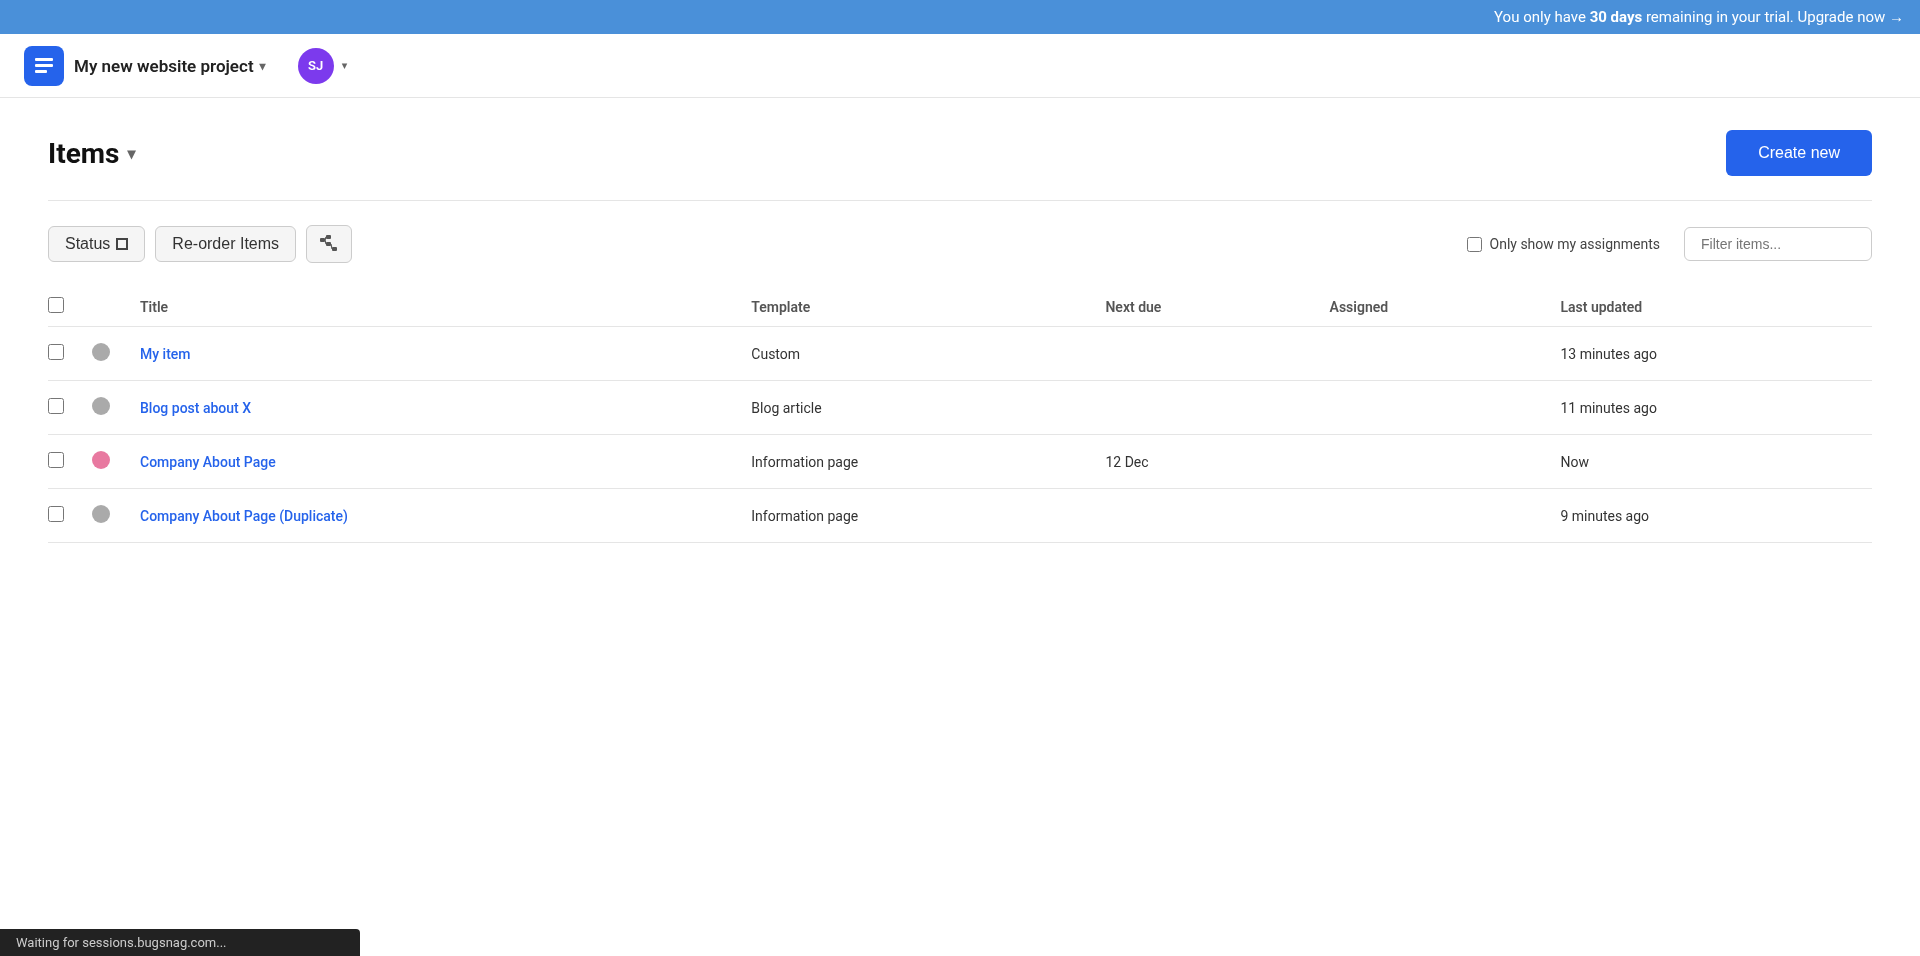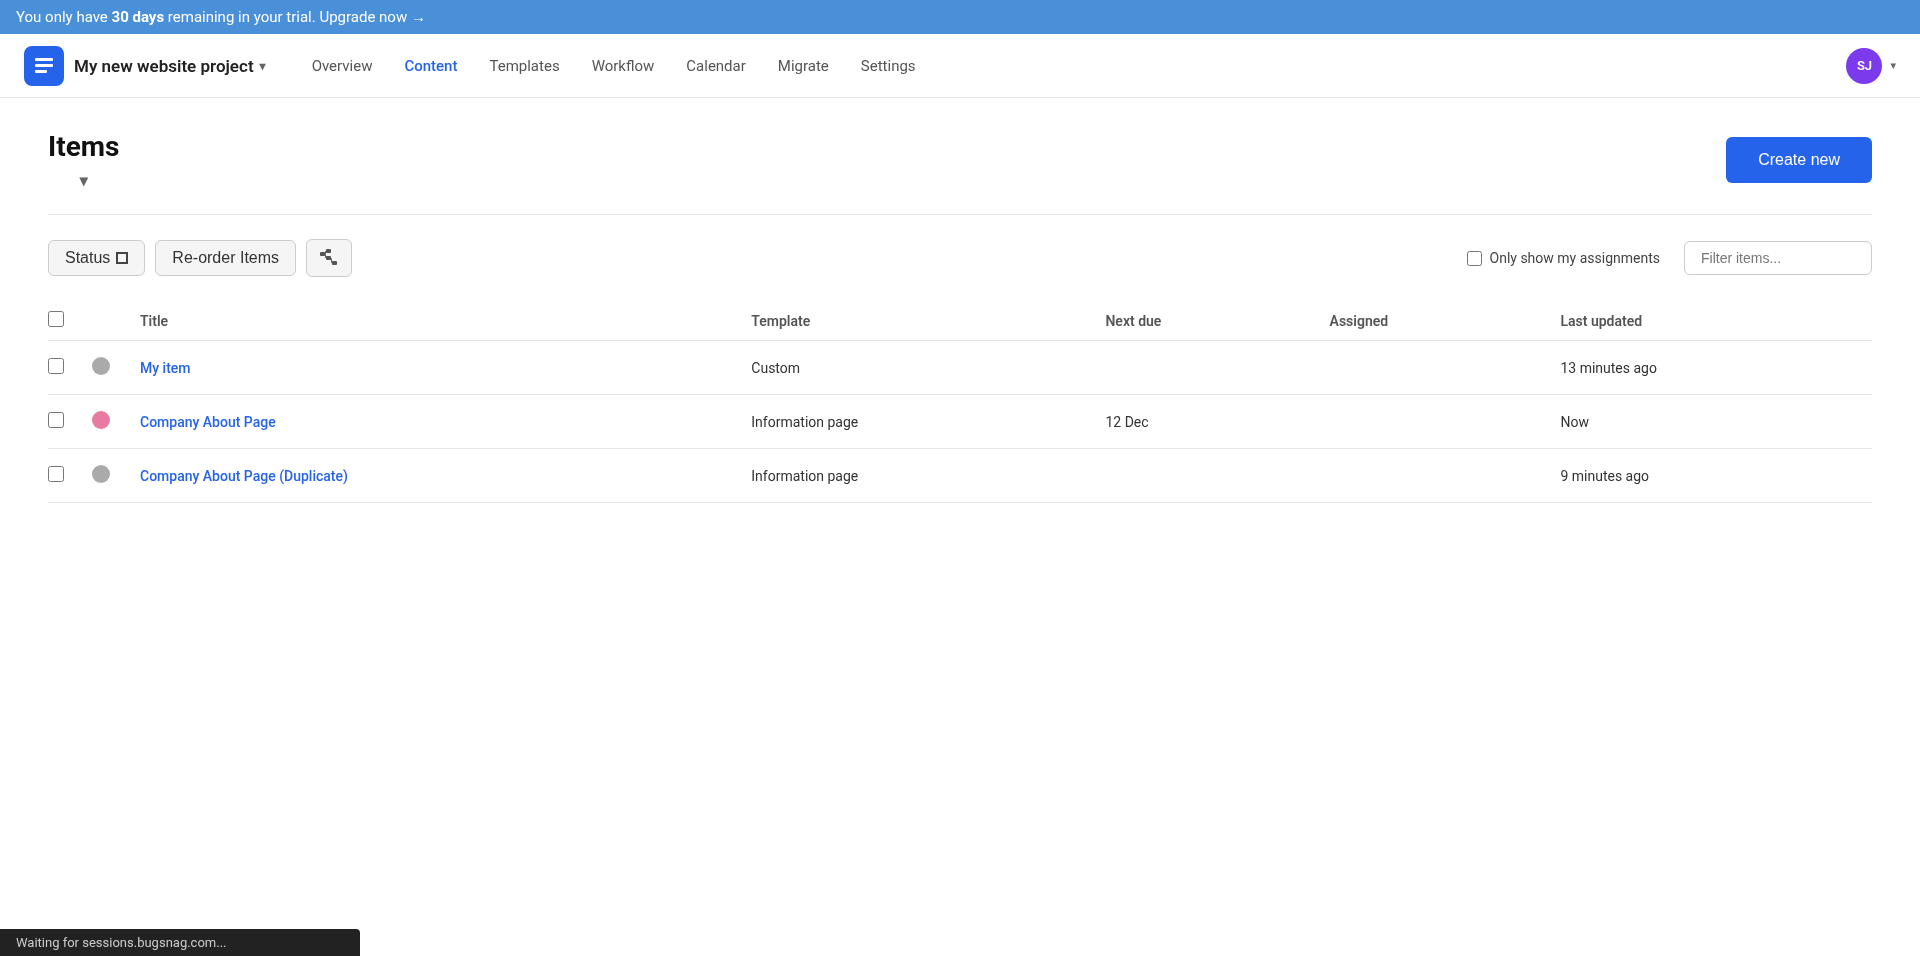--- a/index.html
+++ b/index.html
@@ -2,21 +2,21 @@
 <html><head>
   <meta charset="utf-8">
   <style>
     * { margin: 0; padding: 0; box-sizing: border-box; }
     body { font-family: -apple-system, BlinkMacSystemFont, 'Segoe UI', Roboto, sans-serif; background: #fff; color: #333; }
 
     
     .trial-banner {
       background: #4a90d9;
       color: #fff;
-      text-align: left;
+      text-align: right;
       padding: 8px 16px;
       font-size: 15px;
     }
     .trial-banner .bold { font-weight: 700; }
 
     
     .top-nav {
       display: flex;
       align-items: center;
       padding: 16px 24px;
@@ -96,21 +96,20 @@
       justify-content: space-between;
       margin-bottom: 24px;
     }
     .items-title {
       font-size: 28px;
       font-weight: 700;
       color: #111;
       display: flex;
       align-items: center;
       gap: 8px;
-      flex-direction: column;
     }
     .items-title .chevron { font-size: 16px; color: #666; }
     .create-new-btn {
       background: #2563eb;
       color: #fff;
       border: none;
       border-radius: 6px;
       padding: 14px 32px;
       font-size: 16px;
       font-weight: 400;
@@ -263,29 +262,20 @@
       <svg width="22" height="22" viewBox="0 0 22 22" fill="none">
         <rect x="2" y="3" width="18" height="3" rx="1" fill="white"></rect>
         <rect x="2" y="9" width="18" height="3" rx="1" fill="white"></rect>
         <rect x="2" y="15" width="12" height="3" rx="1" fill="white"></rect>
       </svg>
     </div>
     <span class="project-name">
       <span>My new website project</span>
       <span class="chevron">▾</span>
     </span>
-  </div>
-  <div class="nav-links">
-    <a class="nav-link">Overview</a>
-    <a class="nav-link active">Content</a>
-    <a class="nav-link">Templates</a>
-    <a class="nav-link">Workflow</a>
-    <a class="nav-link">Calendar</a>
-    <a class="nav-link">Migrate</a>
-    <a class="nav-link">Settings</a>
   </div>
   <div class="nav-right">
     <div class="avatar">SJ</div>
     <span class="avatar-chevron">▾</span>
   </div>
 </nav>
 
 <div class="main-content">
 
   <div class="items-header">
@@ -343,20 +333,29 @@
       <td><input type="checkbox" class="col-checkbox" style=""></td>
       <td><span class="status-dot gray" style="background:#aaa;width:18px;height:18px;border-radius:50%;display:inline-block;"></span></td>
       <td><a class="item-link">My item</a></td>
       <td>Custom</td>
       <td></td>
       <td></td>
       <td>13 minutes ago</td>
     </tr>
         <tr>
       <td><input type="checkbox" class="col-checkbox" style=""></td>
+      <td><span class="status-dot gray" style="background:#aaa;width:18px;height:18px;border-radius:50%;display:inline-block;"></span></td>
+      <td><a class="item-link">Blog post about X</a></td>
+      <td>Blog article</td>
+      <td></td>
+      <td></td>
+      <td>11 minutes ago</td>
+    </tr>
+        <tr>
+      <td><input type="checkbox" class="col-checkbox" style=""></td>
       <td><span class="status-dot pink" style="background:#e879a0;width:18px;height:18px;border-radius:50%;display:inline-block;"></span></td>
       <td><a class="item-link">Company About Page</a></td>
       <td>Information page</td>
       <td>12 Dec</td>
       <td></td>
       <td>Now</td>
     </tr>
         <tr>
       <td><input type="checkbox" class="col-checkbox" style=""></td>
       <td><span class="status-dot gray" style="background:#aaa;width:18px;height:18px;border-radius:50%;display:inline-block;"></span></td>

